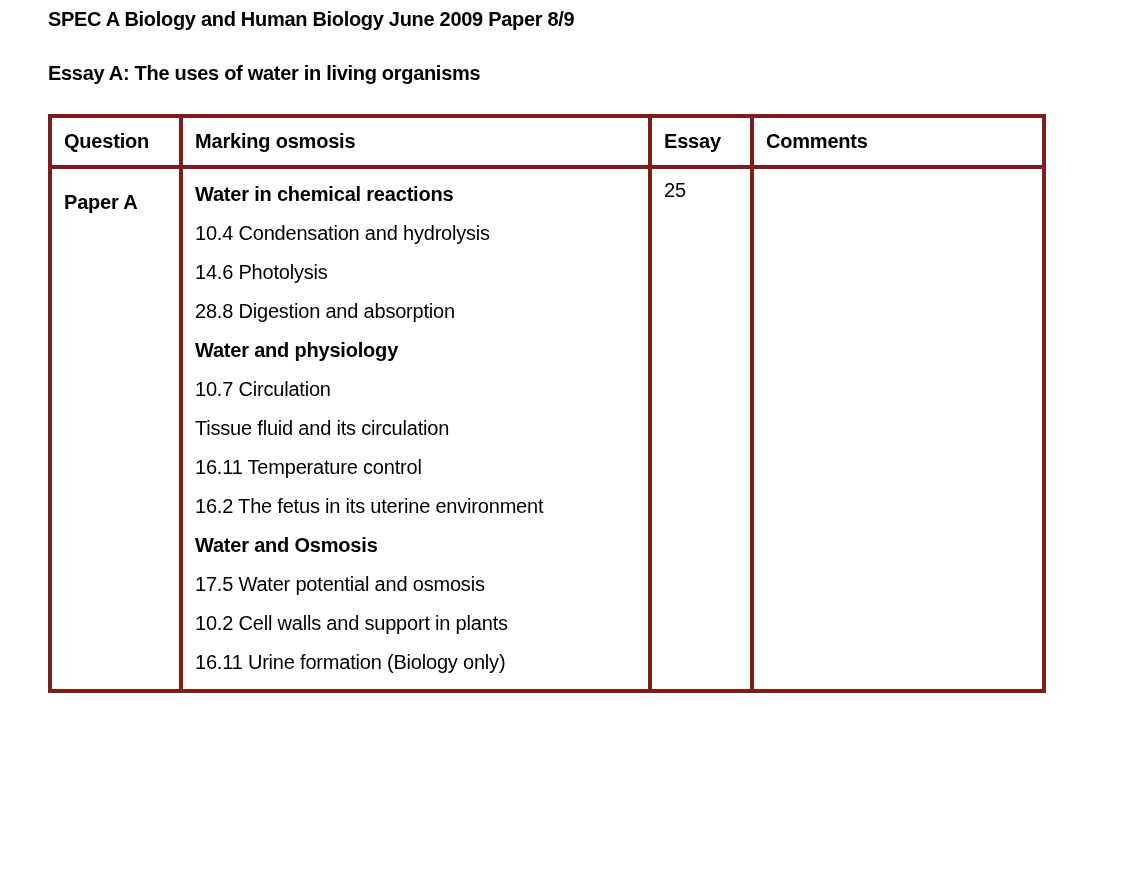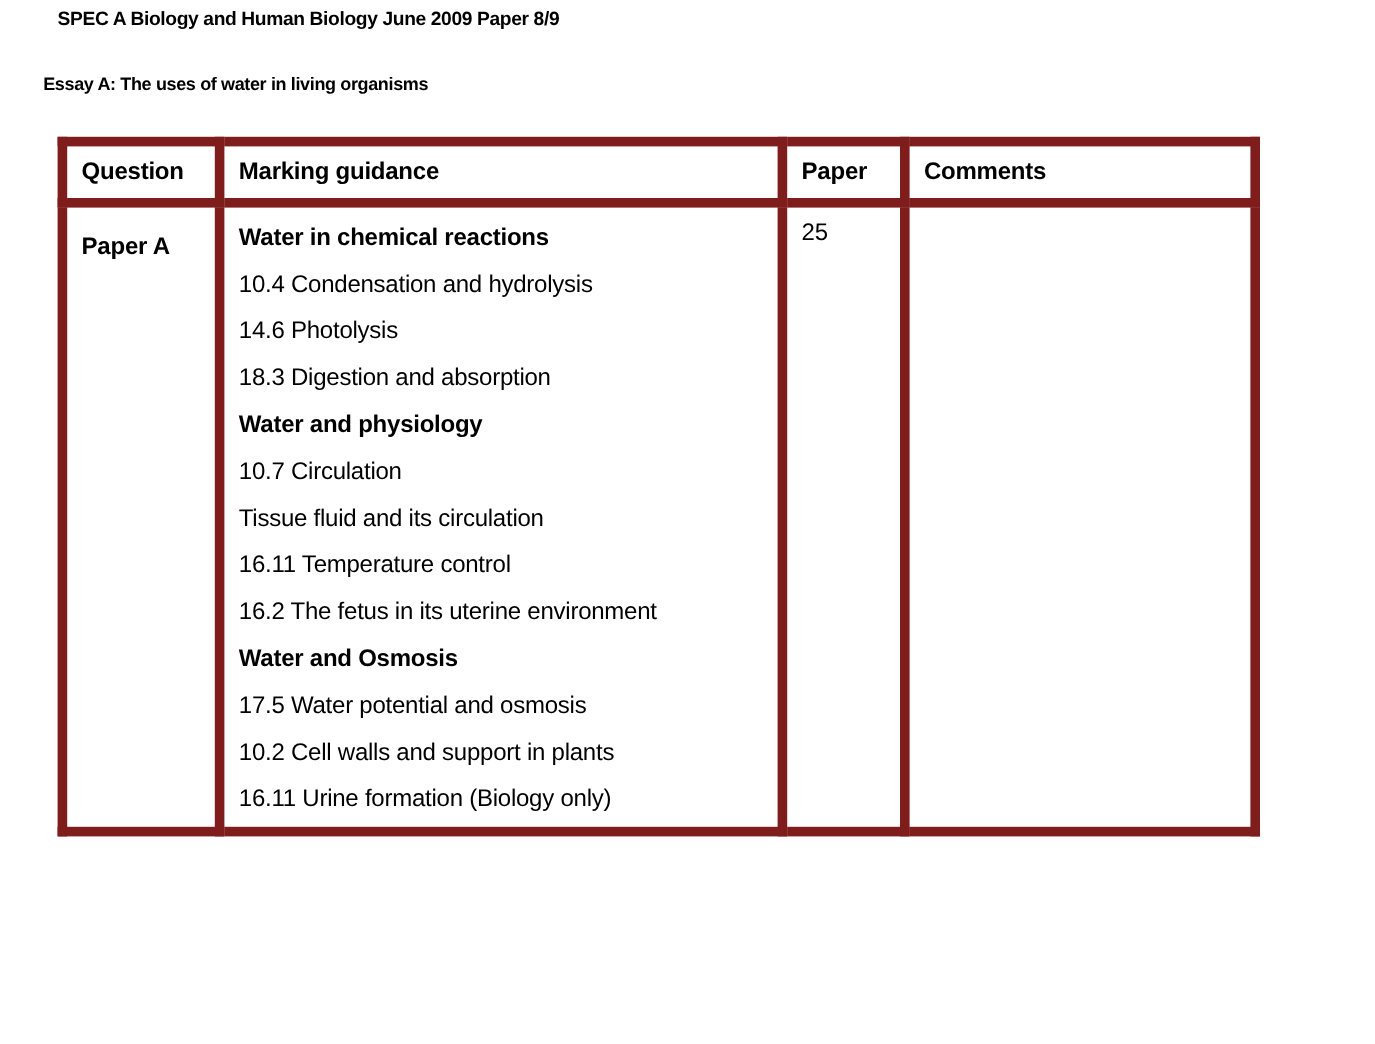--- a/index.html
+++ b/index.html
@@ -9,43 +9,43 @@
     background: #ffffff;
     font-family: "Liberation Sans", sans-serif;
     color: #000000;
     position: relative;
     overflow: hidden;
   }
   .title1 {
     position: absolute;
     left: 48px;
     top: 8px;
-    font-size: 16px;
+    font-size: 20px;
     font-weight: bold;
     letter-spacing: -0.3px;
   }
   .title2 {
     position: absolute;
-    left: 36px;
+    left: 48px;
     top: 62px;
-    font-size: 15px;
+    font-size: 20px;
     font-weight: bold;
     letter-spacing: -0.3px;
   }
   table.mark-scheme {
     position: absolute;
     left: 48px;
     top: 114px;
     width: 994px;
     border-collapse: collapse;
     table-layout: fixed;
   }
   table.mark-scheme th,
   table.mark-scheme td {
-    border: 8px solid #7f1d1d;
+    border: 4px solid #7f1d1d;
     vertical-align: top;
     font-size: 20px;
     letter-spacing: -0.2px;
     text-align: left;
   }
   col.c-question { width: 131px; }
   col.c-guidance { width: 469px; }
   col.c-mark     { width: 102px; }
   col.c-comments { width: 292px; }
   table.mark-scheme th {
@@ -84,34 +84,34 @@
 <table class="mark-scheme">
   <colgroup>
     <col class="c-question">
     <col class="c-guidance">
     <col class="c-mark">
     <col class="c-comments">
   </colgroup>
   <thead>
     <tr>
       <th>Question</th>
-      <th>Marking guidance</th>
-      <th>Paper</th>
+      <th>Marking osmosis</th>
+      <th>Essay</th>
       <th>Comments</th>
     </tr>
   </thead>
   <tbody>
     <tr>
       <td class="cell-question">Paper A</td>
       <td class="cell-guidance">
         <div>
             <p class="g-line bold">Water in chemical reactions</p>
             <p class="g-line">10.4 Condensation and hydrolysis</p>
             <p class="g-line">14.6 Photolysis</p>
-            <p class="g-line">18.3 Digestion and absorption</p>
+            <p class="g-line">28.8 Digestion and absorption</p>
             <p class="g-line bold">Water and physiology</p>
             <p class="g-line">10.7 Circulation</p>
             <p class="g-line">Tissue fluid and its circulation</p>
             <p class="g-line">16.11 Temperature control</p>
             <p class="g-line">16.2 The fetus in its uterine environment</p>
             <p class="g-line bold">Water and Osmosis</p>
             <p class="g-line">17.5 Water potential and osmosis</p>
             <p class="g-line">10.2 Cell walls and support in plants</p>
             <p class="g-line">16.11 Urine formation (Biology only)</p>
           </div>

